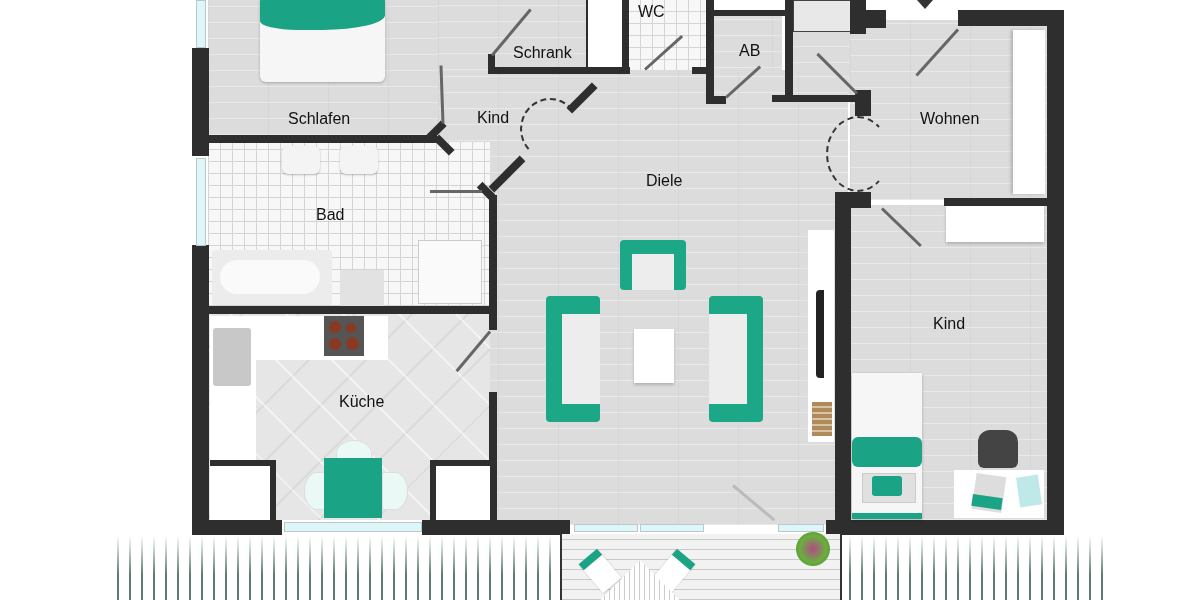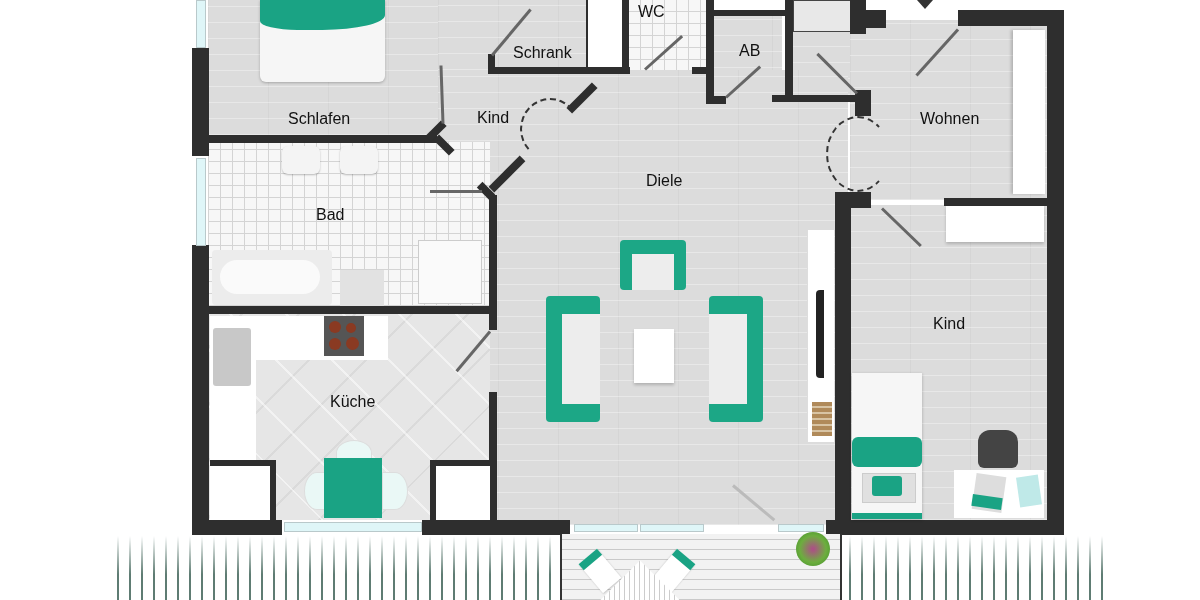--- a/index.html
+++ b/index.html
@@ -190,21 +190,21 @@
 <div class="door-arc" style="left:826px;top:116px;width:60px;height:72px;border-right-color:transparent;"></div>
 
 <div class="label" style="left:288px;top:110px;">Schlafen</div>
 <div class="label" style="left:513px;top:44px;">Schrank</div>
 <div class="label" style="left:638px;top:3px;">WC</div>
 <div class="label" style="left:739px;top:42px;">AB</div>
 <div class="label" style="left:477px;top:109px;">Kind</div>
 <div class="label" style="left:920px;top:110px;">Wohnen</div>
 <div class="label" style="left:316px;top:206px;">Bad</div>
 <div class="label" style="left:646px;top:172px;">Diele</div>
-<div class="label" style="left:330px;top:393px;">Küche</div>
+<div class="label" style="left:339px;top:393px;">Küche</div>
 <div class="label" style="left:933px;top:315px;">Kind</div>
 
 <div class="abs deck" style="left:560px;top:534px;width:278px;height:66px;border-left:2px solid #333;border-right:2px solid #333;"></div>
 <div class="abs" style="left:588px;top:552px;width:24px;height:30px;background:#fff;transform:rotate(-40deg);border-top:8px solid #1aa384;box-shadow:0 1px 2px rgba(0,0,0,0.2);"></div>
 <div class="abs" style="left:662px;top:552px;width:24px;height:30px;background:#fff;transform:rotate(40deg);border-top:8px solid #1aa384;box-shadow:0 1px 2px rgba(0,0,0,0.2);"></div>
 <div class="abs" style="left:612px;top:572px;width:56px;height:56px;background:repeating-linear-gradient(45deg,#fff 0px,#fff 4px,#ccc 4px,#ccc 5px);transform:rotate(45deg);"></div>
 <div class="abs" style="left:796px;top:532px;width:34px;height:34px;border-radius:50%;background:radial-gradient(circle,#b04a8a 0%,#6cae3e 55%,#3f8a2a 100%);"></div>
 <div class="railing" style="left:108px;top:536px;width:452px;height:64px;"></div>
 <div class="railing" style="left:840px;top:536px;width:270px;height:64px;"></div>
 

